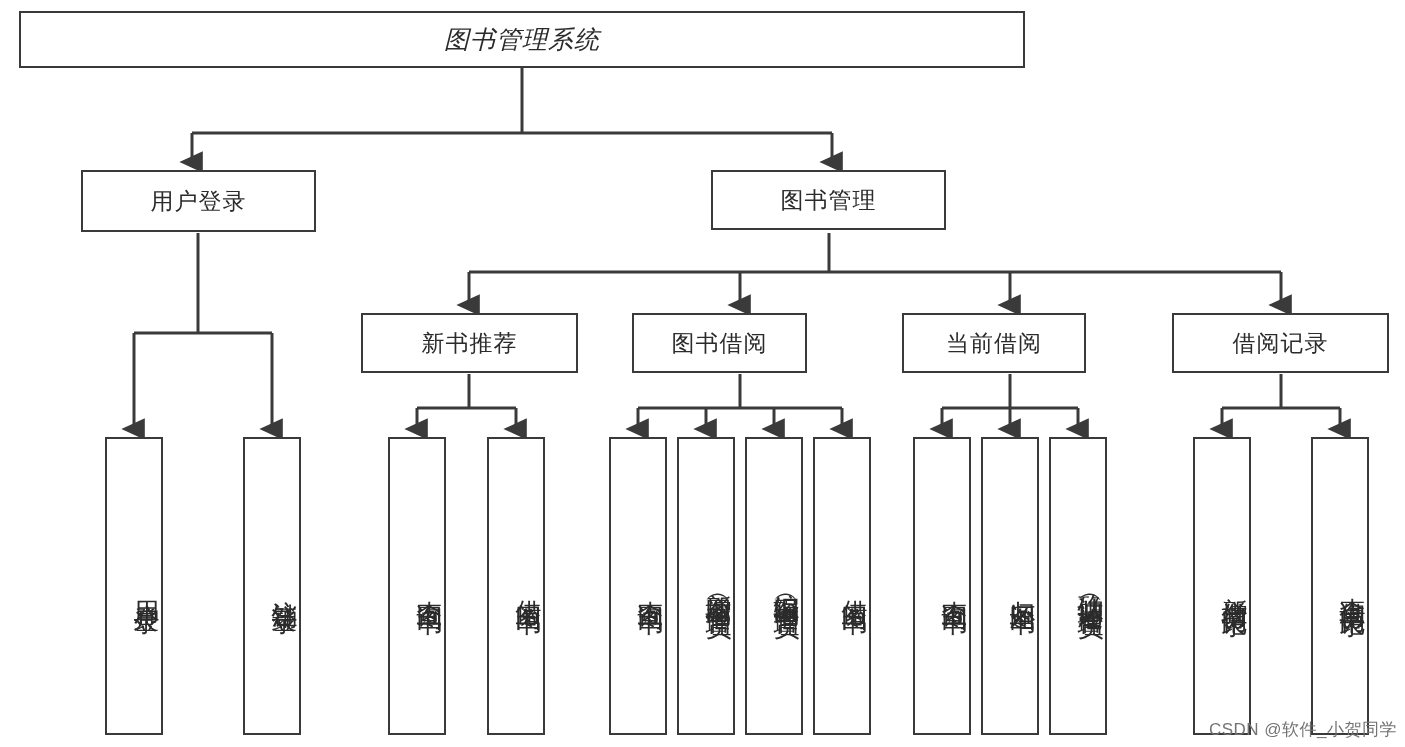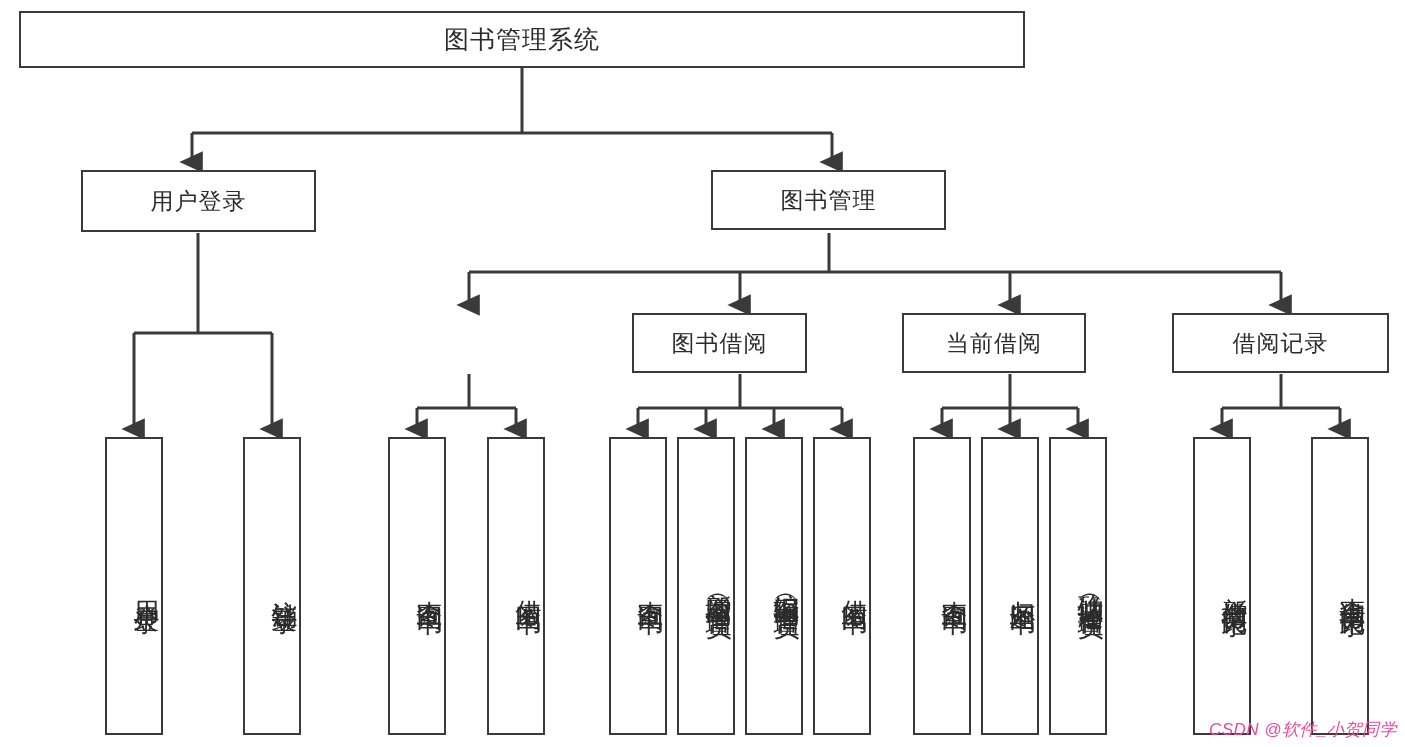--- a/index.html
+++ b/index.html
@@ -48,30 +48,29 @@
     padding-top: 6px;
     padding-bottom: 6px;
     align-items: flex-start;
     justify-content: center;
   }
   .node.vert .vlabel {
     writing-mode: vertical-rl;
     text-orientation: upright;
     white-space: nowrap;
   }
-  .node.root { font-size: 25px; }
+  .node.root { font-size: 25px; font-style: italic; }
   .watermark {
     position: absolute;
     right: 8px;
     bottom: 6px;
     font-size: 17px;
-    color: #ec4899;
+    color: #737373;
     white-space: nowrap;
     letter-spacing: 0.5px;
-    font-style: italic;
   }
 </style>
 </head>
 <body>
 
 <div id="canvas">
 
   <svg class="edges" viewBox="0 0 1405 747">
     <defs>
       <marker id="arrow" markerWidth="9" markerHeight="9" refX="4.2" refY="4.2" orient="auto" markerUnits="strokeWidth">
@@ -127,20 +126,23 @@
     <span>图书管理系统</span>
   </div>
 
   <div class="node horiz" style="left:81px; top:170px; width:235px; height:62px;">
     <span>用户登录</span>
   </div>
   <div class="node horiz" style="left:711px; top:170px; width:235px; height:60px;">
     <span>图书管理</span>
   </div>
 
+  <div class="node horiz" style="left:361px; top:313px; width:217px; height:60px;">
+    <span>新书推荐</span>
+  </div>
   <div class="node horiz" style="left:632px; top:313px; width:175px; height:60px;">
     <span>图书借阅</span>
   </div>
   <div class="node horiz" style="left:902px; top:313px; width:184px; height:60px;">
     <span>当前借阅</span>
   </div>
   <div class="node horiz" style="left:1172px; top:313px; width:217px; height:60px;">
     <span>借阅记录</span>
   </div>
 

